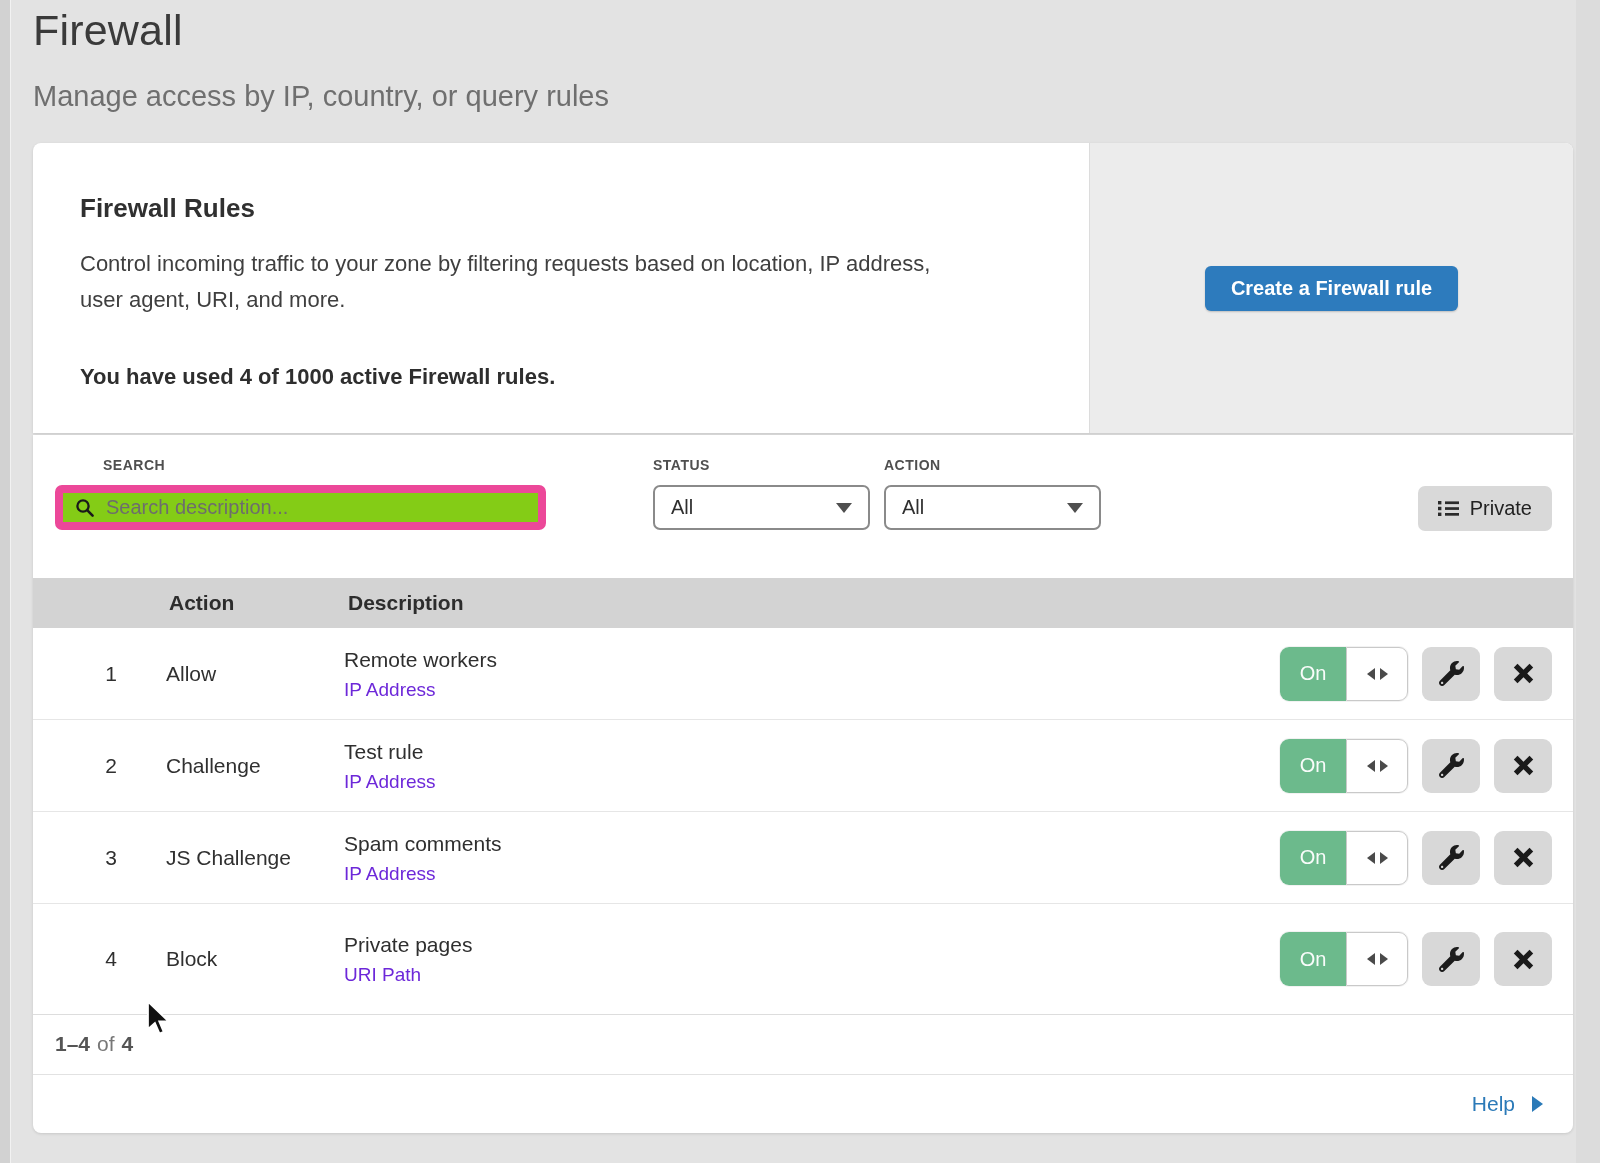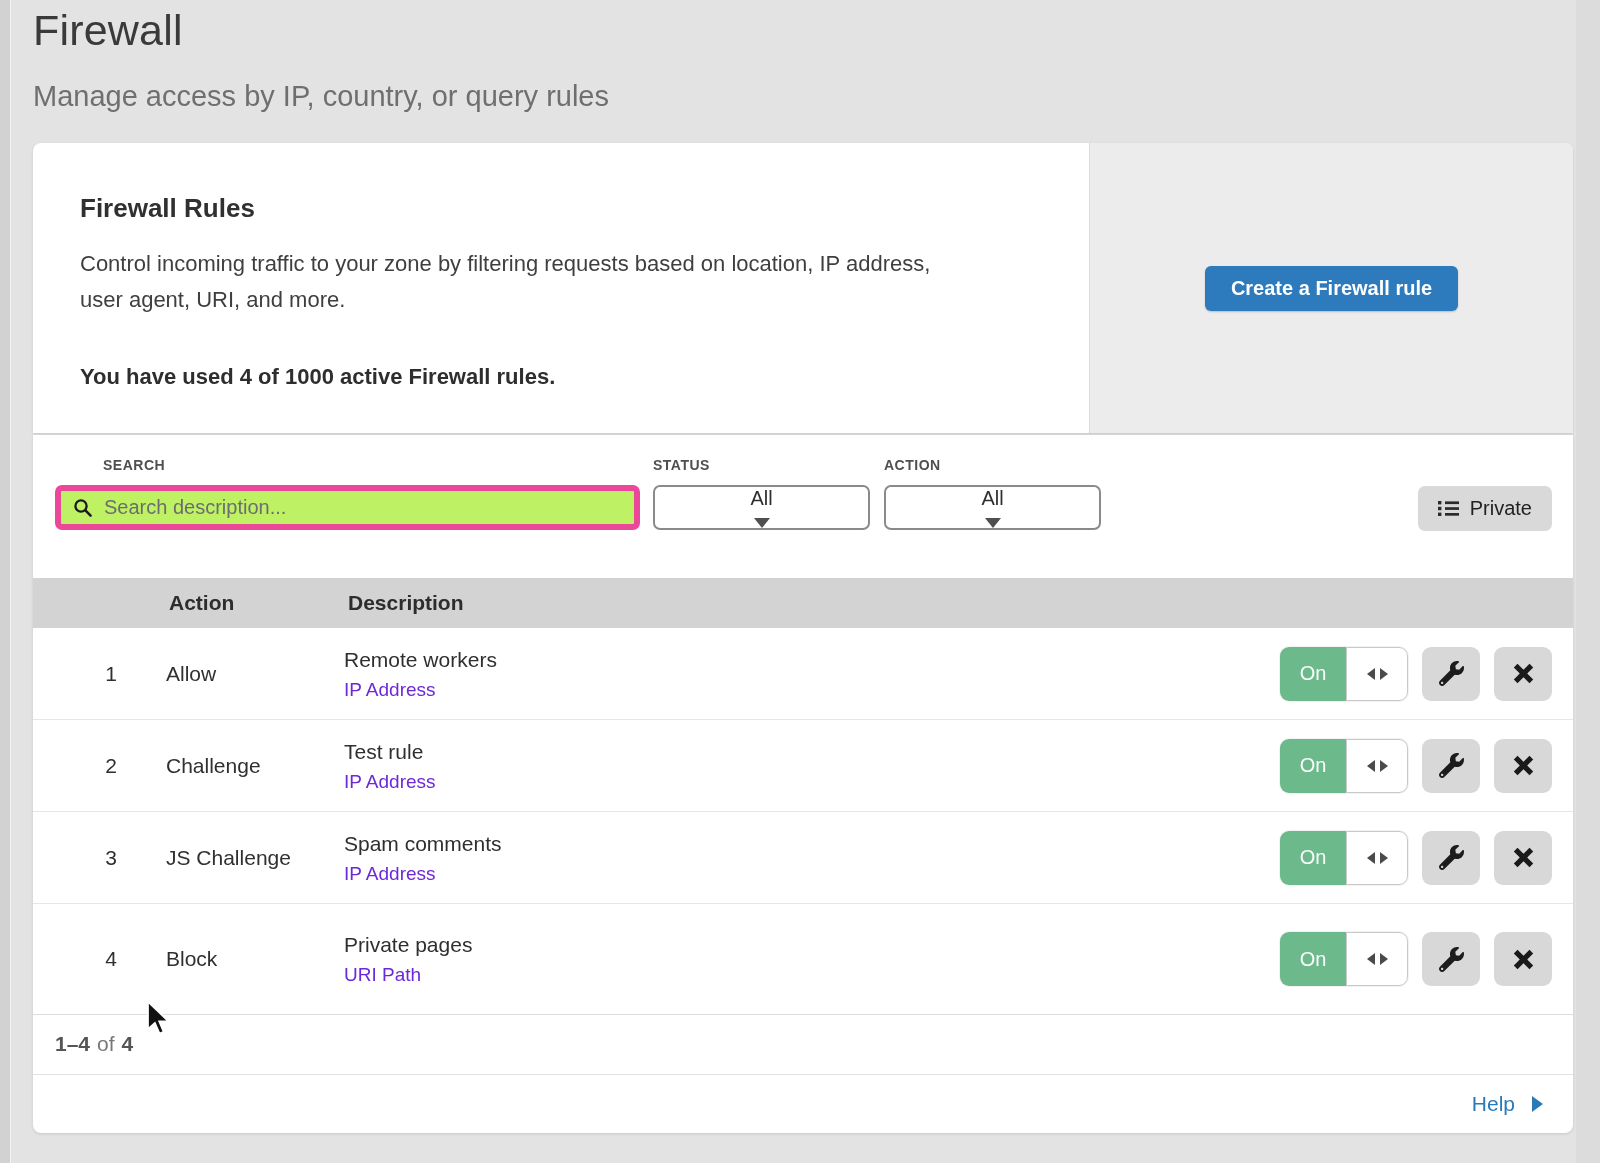--- a/index.html
+++ b/index.html
@@ -41,34 +41,34 @@
     position:absolute;left:33px;top:435px;width:1540px;height:698px;
     background:#ffffff;border-radius:0 0 8px 8px;
     box-shadow:0 1px 3px rgba(0,0,0,.12);
   }
   .filter-label{position:absolute;top:22px;font-size:14px;font-weight:700;letter-spacing:.5px;color:#4f4f4f;}
   .lbl-search{left:22px;margin-left:48px;}
   .lbl-status{left:620px;}
   .lbl-action{left:851px;}
 
   .search-box{
-    position:absolute;left:22px;top:50px;width:585px;height:45px;box-sizing:border-box;
-    border:6px solid #ec4899;border-radius:7px;background:#bef264;
+    position:absolute;left:22px;top:50px;width:491px;height:45px;box-sizing:border-box;
+    border:8px solid #ec4899;border-radius:7px;background:#84cc16;
     display:flex;align-items:center;padding:0 12px;gap:9px;
   }
   .search-box input{
     border:0;outline:none;flex:1;font-size:20px;color:#333;font-family:inherit;background:transparent;
   }
   .search-box input::placeholder{color:#6d6d6d;opacity:1;}
 
   .dropdown{
     position:absolute;top:50px;width:217px;height:45px;box-sizing:border-box;
     border:2px solid #8a8a8a;border-radius:7px;background:#fff;
     display:flex;align-items:center;justify-content:space-between;
-    padding:0 16px;font-size:20px;color:#2f2f2f;cursor:pointer;flex-direction:column;
+    padding:0 16px;font-size:20px;color:#2f2f2f;cursor:pointer;
   }
   .dd-status{left:620px;}
   .dd-action{left:851px;}
   .caret-down{width:0;height:0;border-left:8px solid transparent;border-right:8px solid transparent;border-top:10px solid #4f4f4f;}
 
   .ordering-btn{
     position:absolute;right:21px;top:51px;height:45px;padding:0 20px;
     background:#d9d9d9;border:0;border-radius:7px;cursor:pointer;
     display:flex;align-items:center;gap:11px;font-size:20px;color:#222;font-family:inherit;
   }

